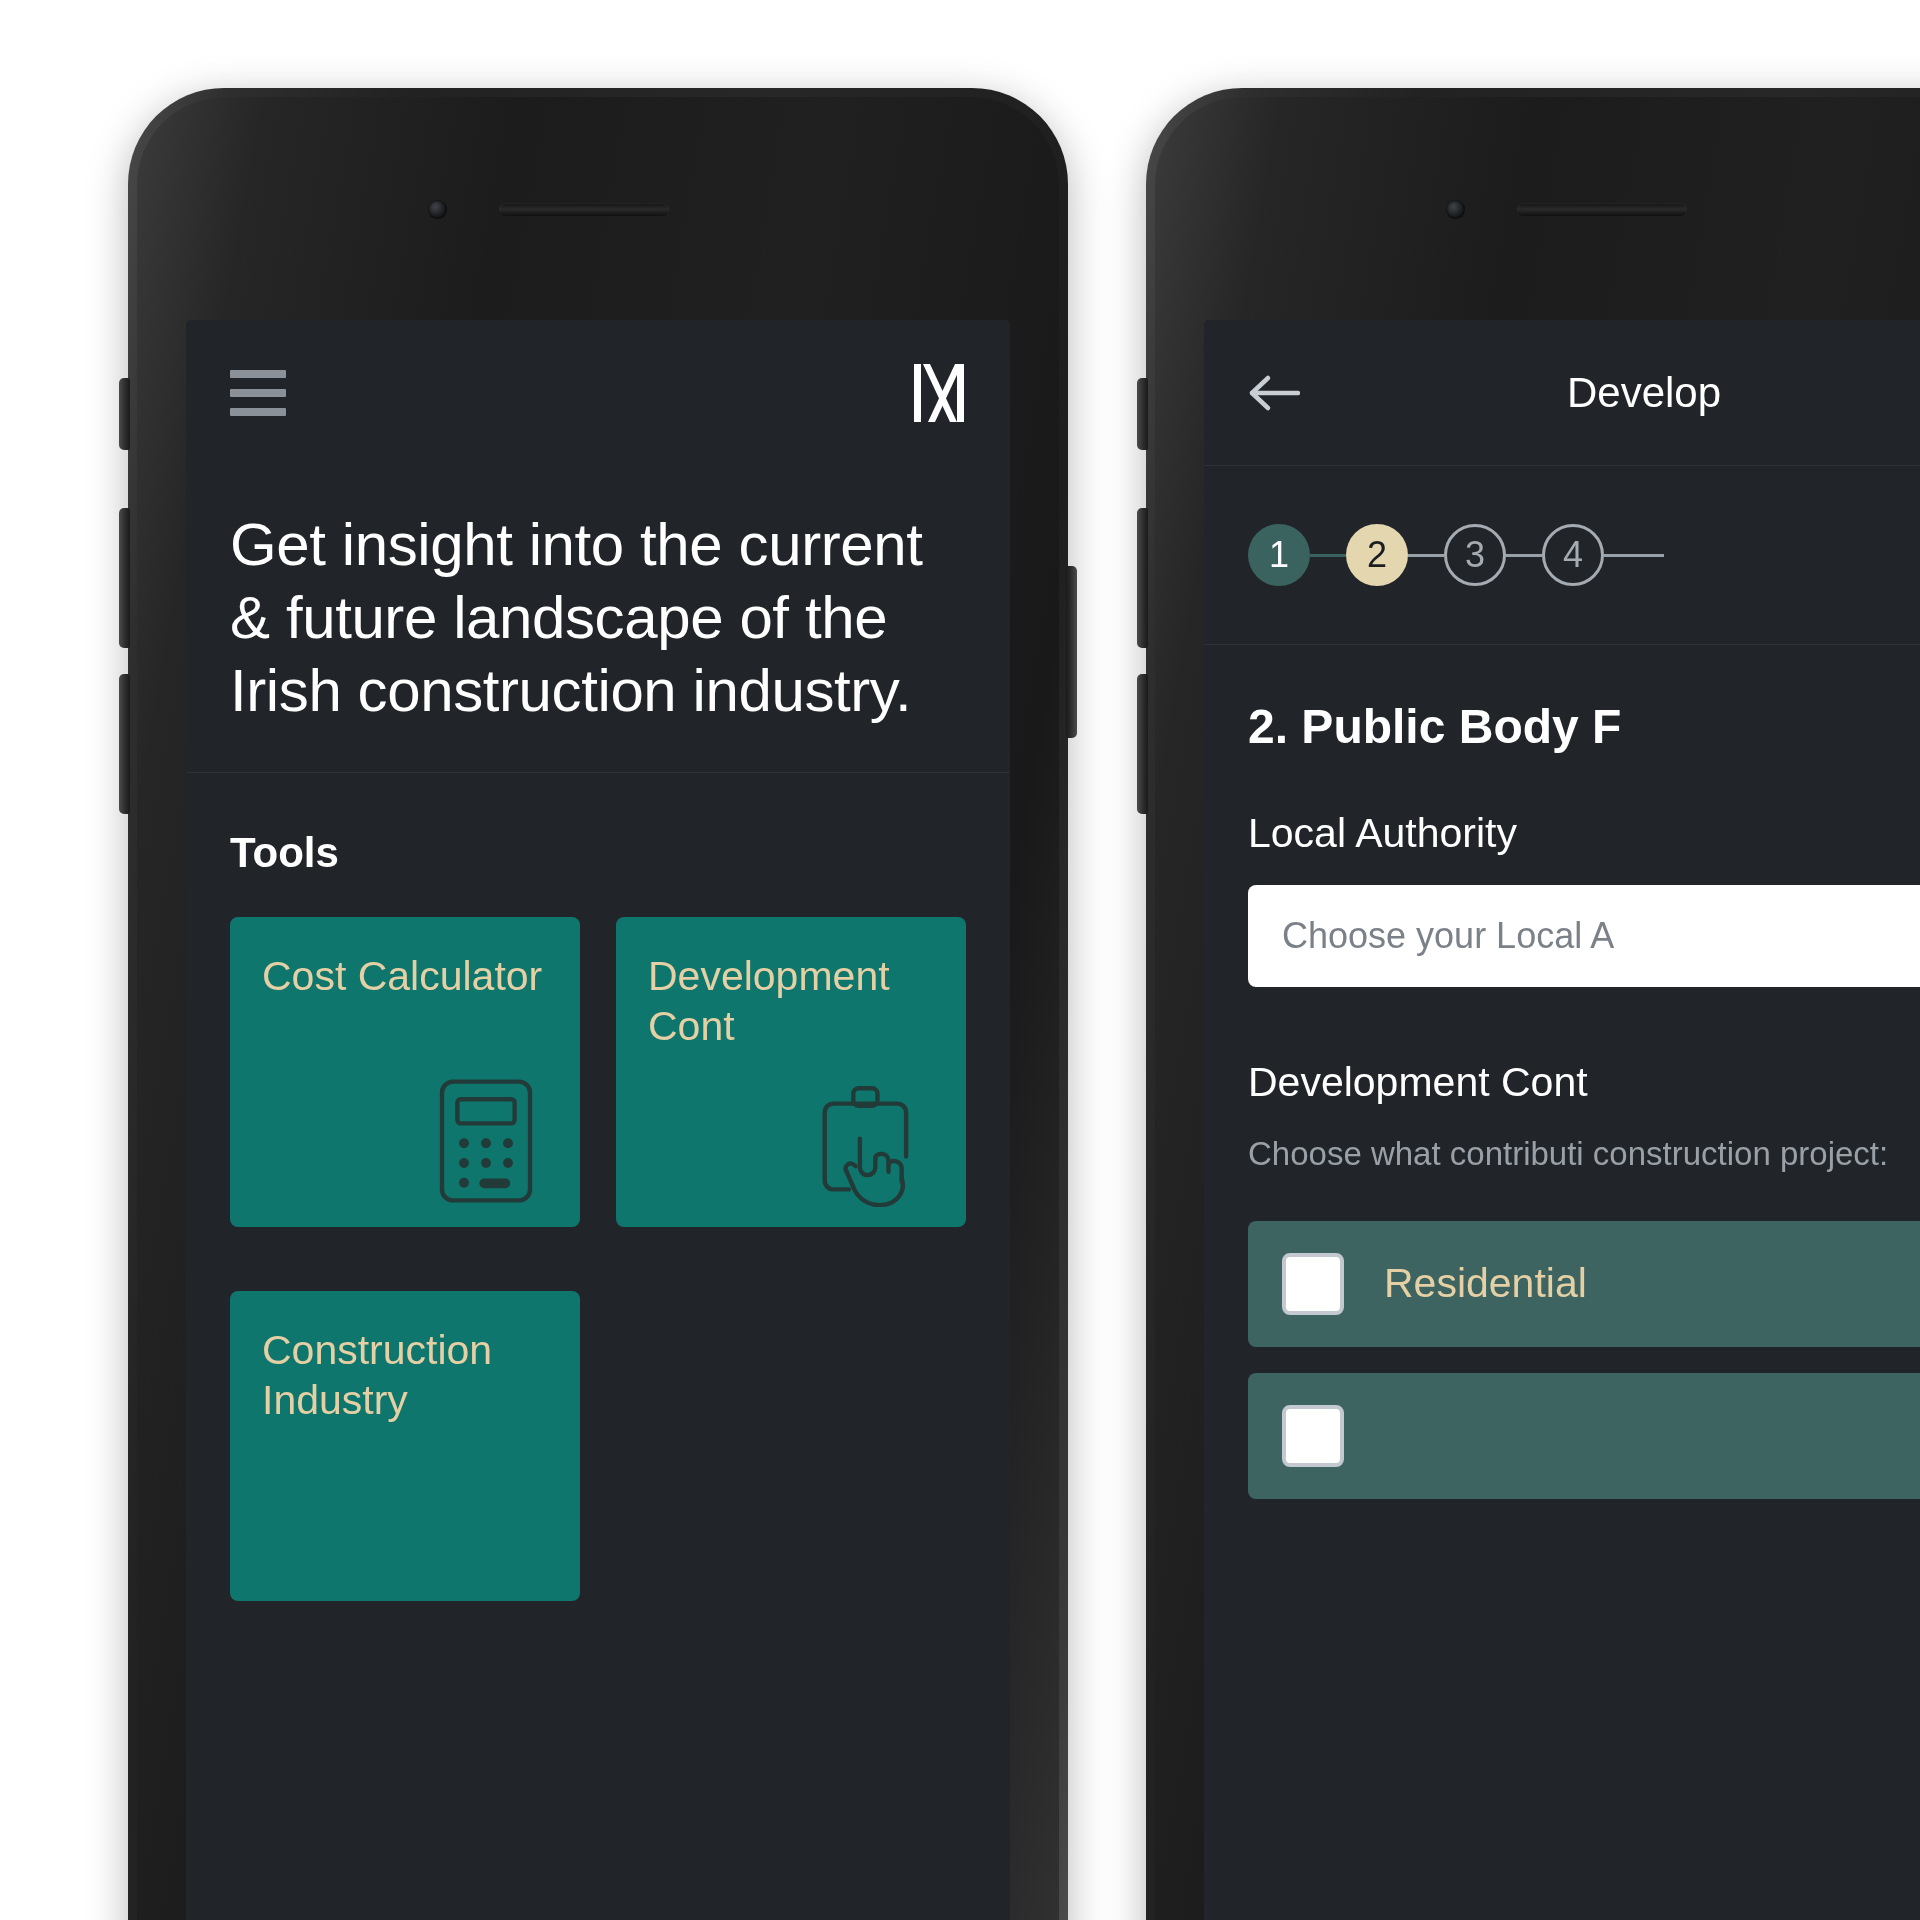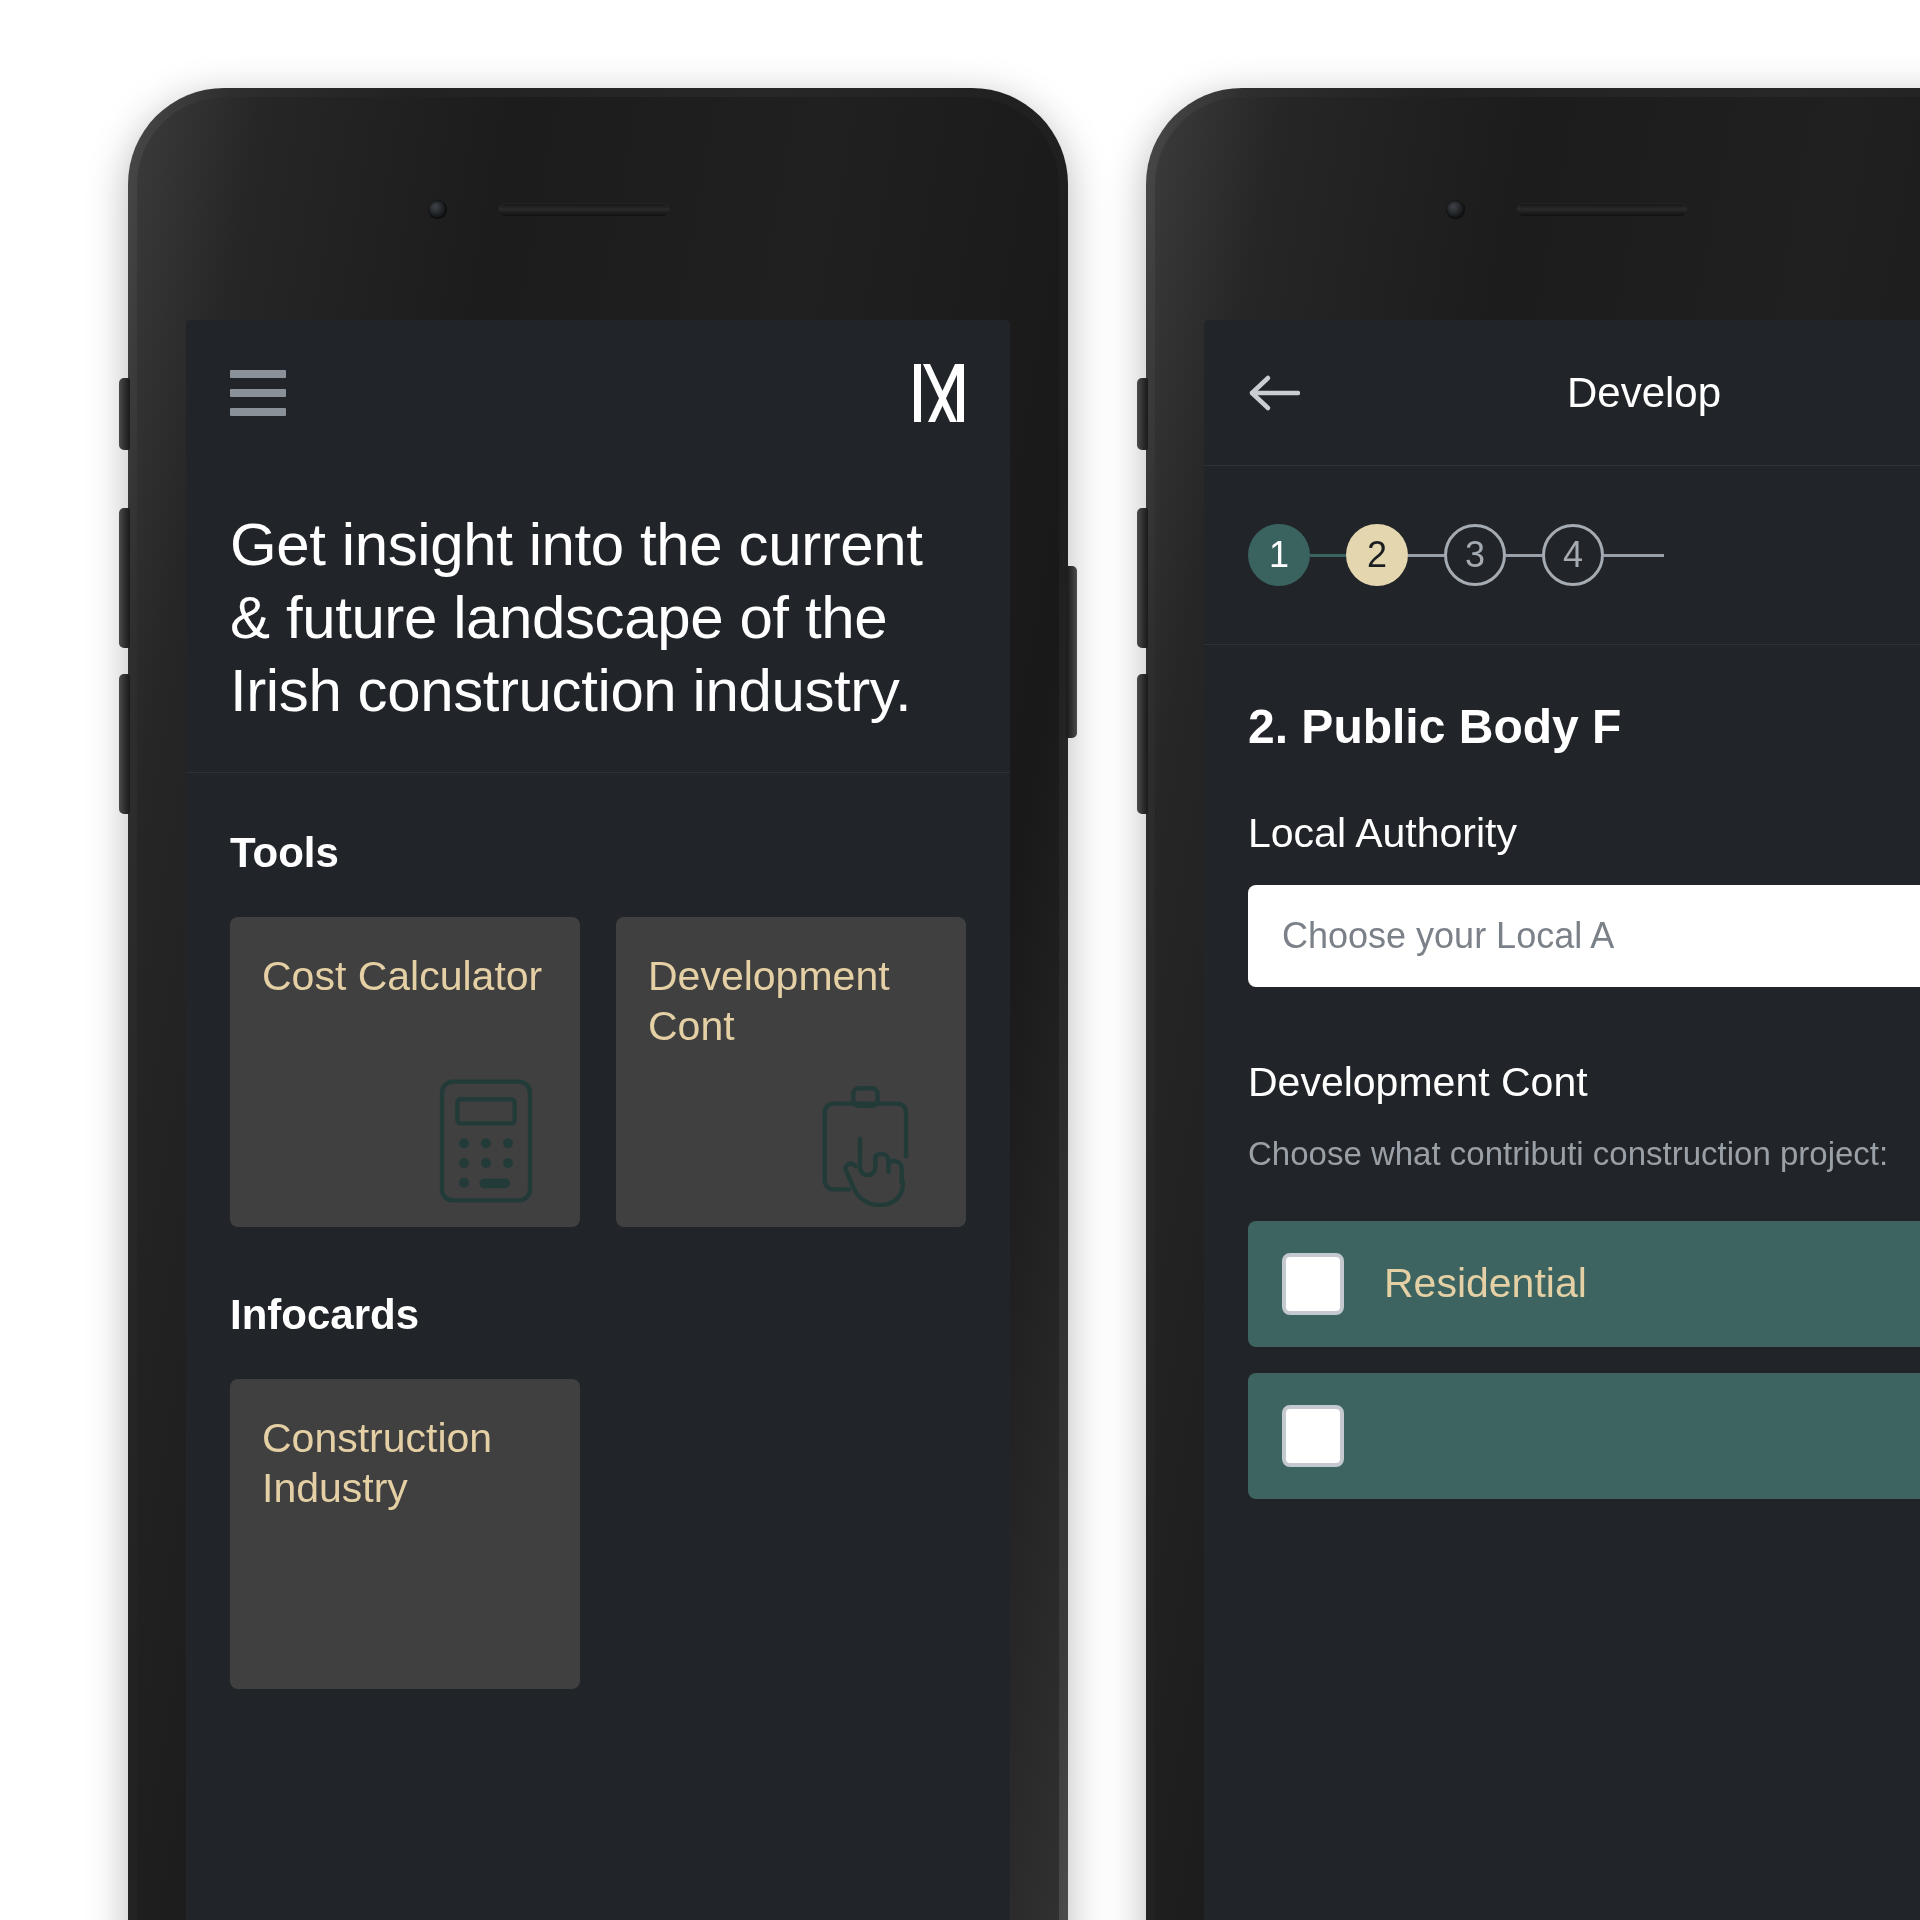--- a/index.html
+++ b/index.html
@@ -74,21 +74,21 @@
     font-weight: 400;
     letter-spacing: -0.4px;
   }
 
   .section { padding: 56px 44px 0 44px; }
   .section-title {
     color: #ffffff; font-size: 42px; font-weight: 700; margin-bottom: 40px;
   }
   .card-grid { display: grid; grid-template-columns: 1fr 1fr; gap: 36px; }
   .tcard {
-    background: #404040;
+    background: #0f766e;
     border-radius: 8px;
     height: 310px;
     padding: 34px 32px 26px 32px;
     position: relative;
     display: flex; flex-direction: column;
     cursor: pointer;
   }
   .tcard-title {
     color: #e4d0a4; font-size: 41px; line-height: 1.22; font-weight: 400;
   }
@@ -234,21 +234,20 @@
                 <path d="M82 94 c4 12 -4 22 -16 24 c-14 2 -24 -6 -28 -16 l-6 -14"></path>
                 <path d="M32 88 c-4 -5 4 -11 8 -5"></path>
               </svg>
             </div>
           </div>
 
         </div>
       </div>
 
       <div class="section" style="padding-top:64px;">
-        <div class="section-title">Infocards</div>
         <div class="card-grid">
           <div class="tcard">
             <div class="tcard-title">Construction Industry</div>
           </div>
         </div>
       </div>
 
     </div>
   </div>
 

